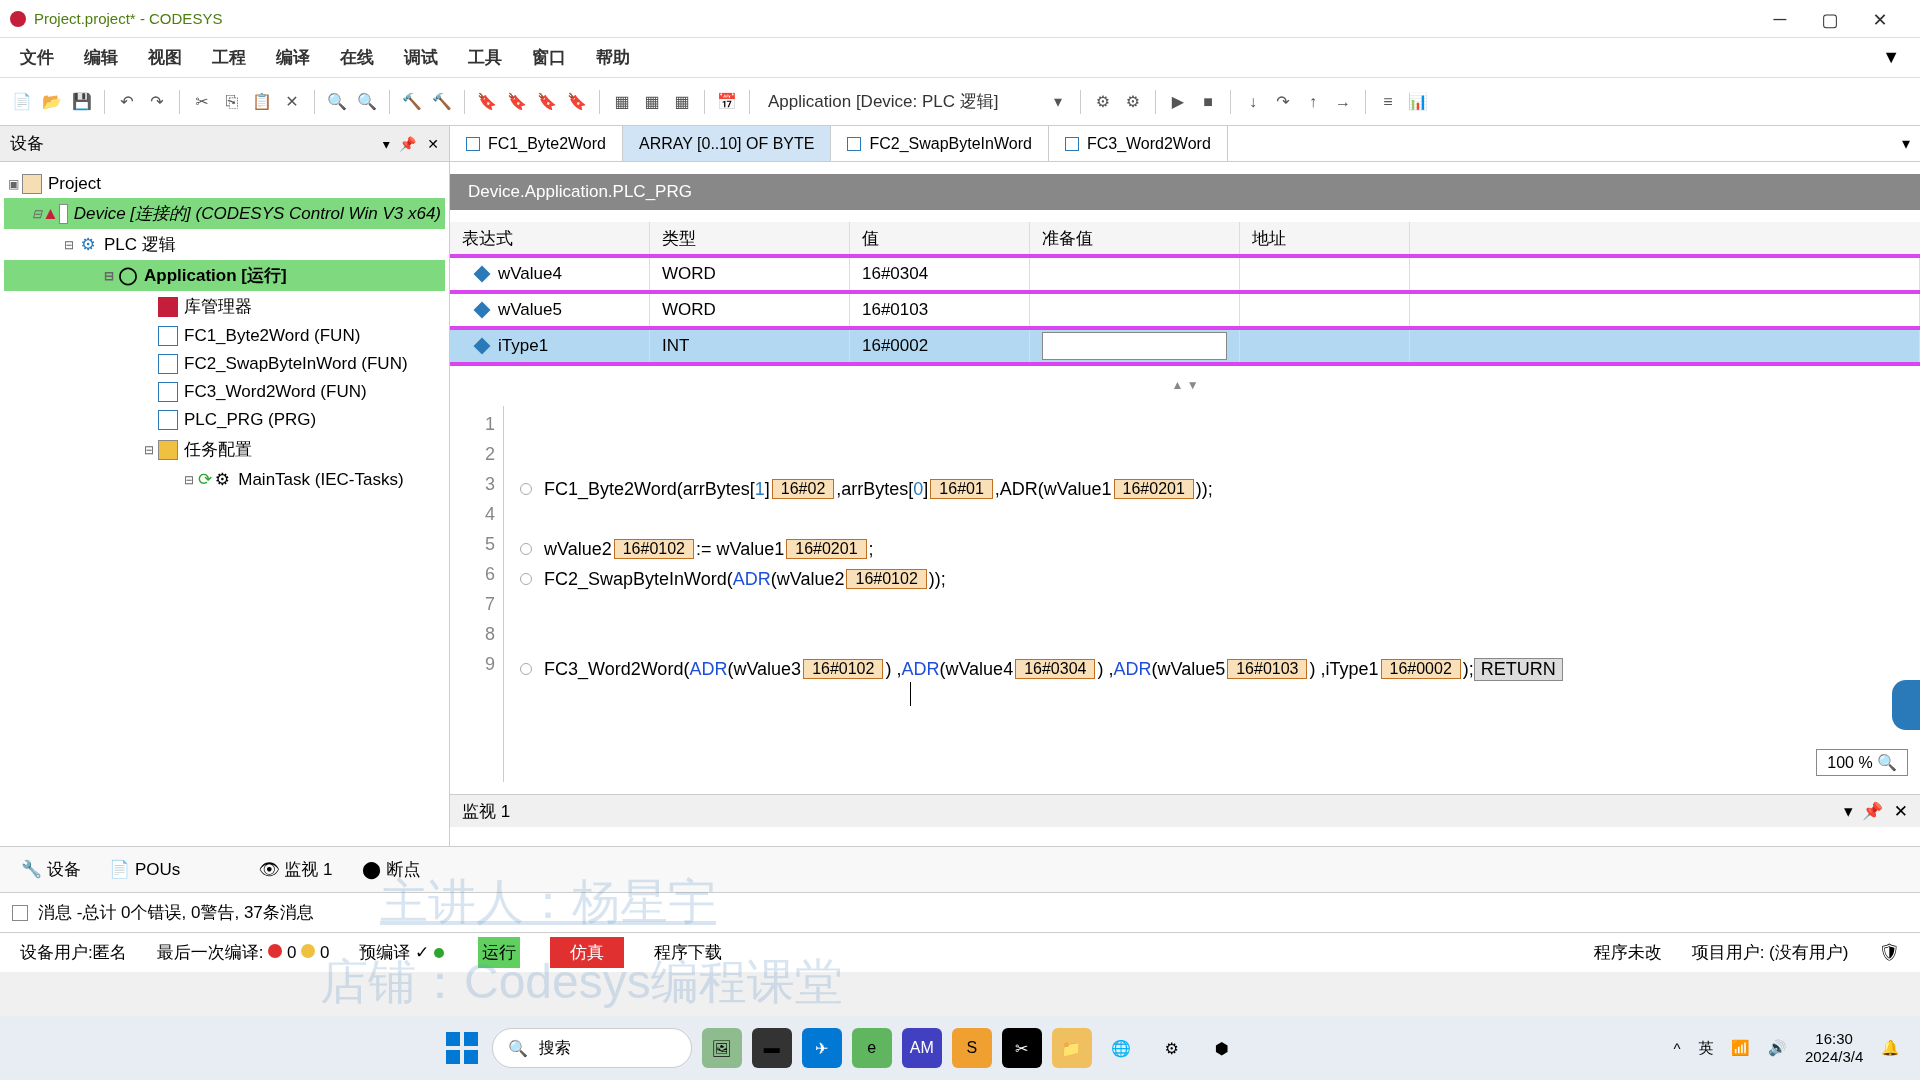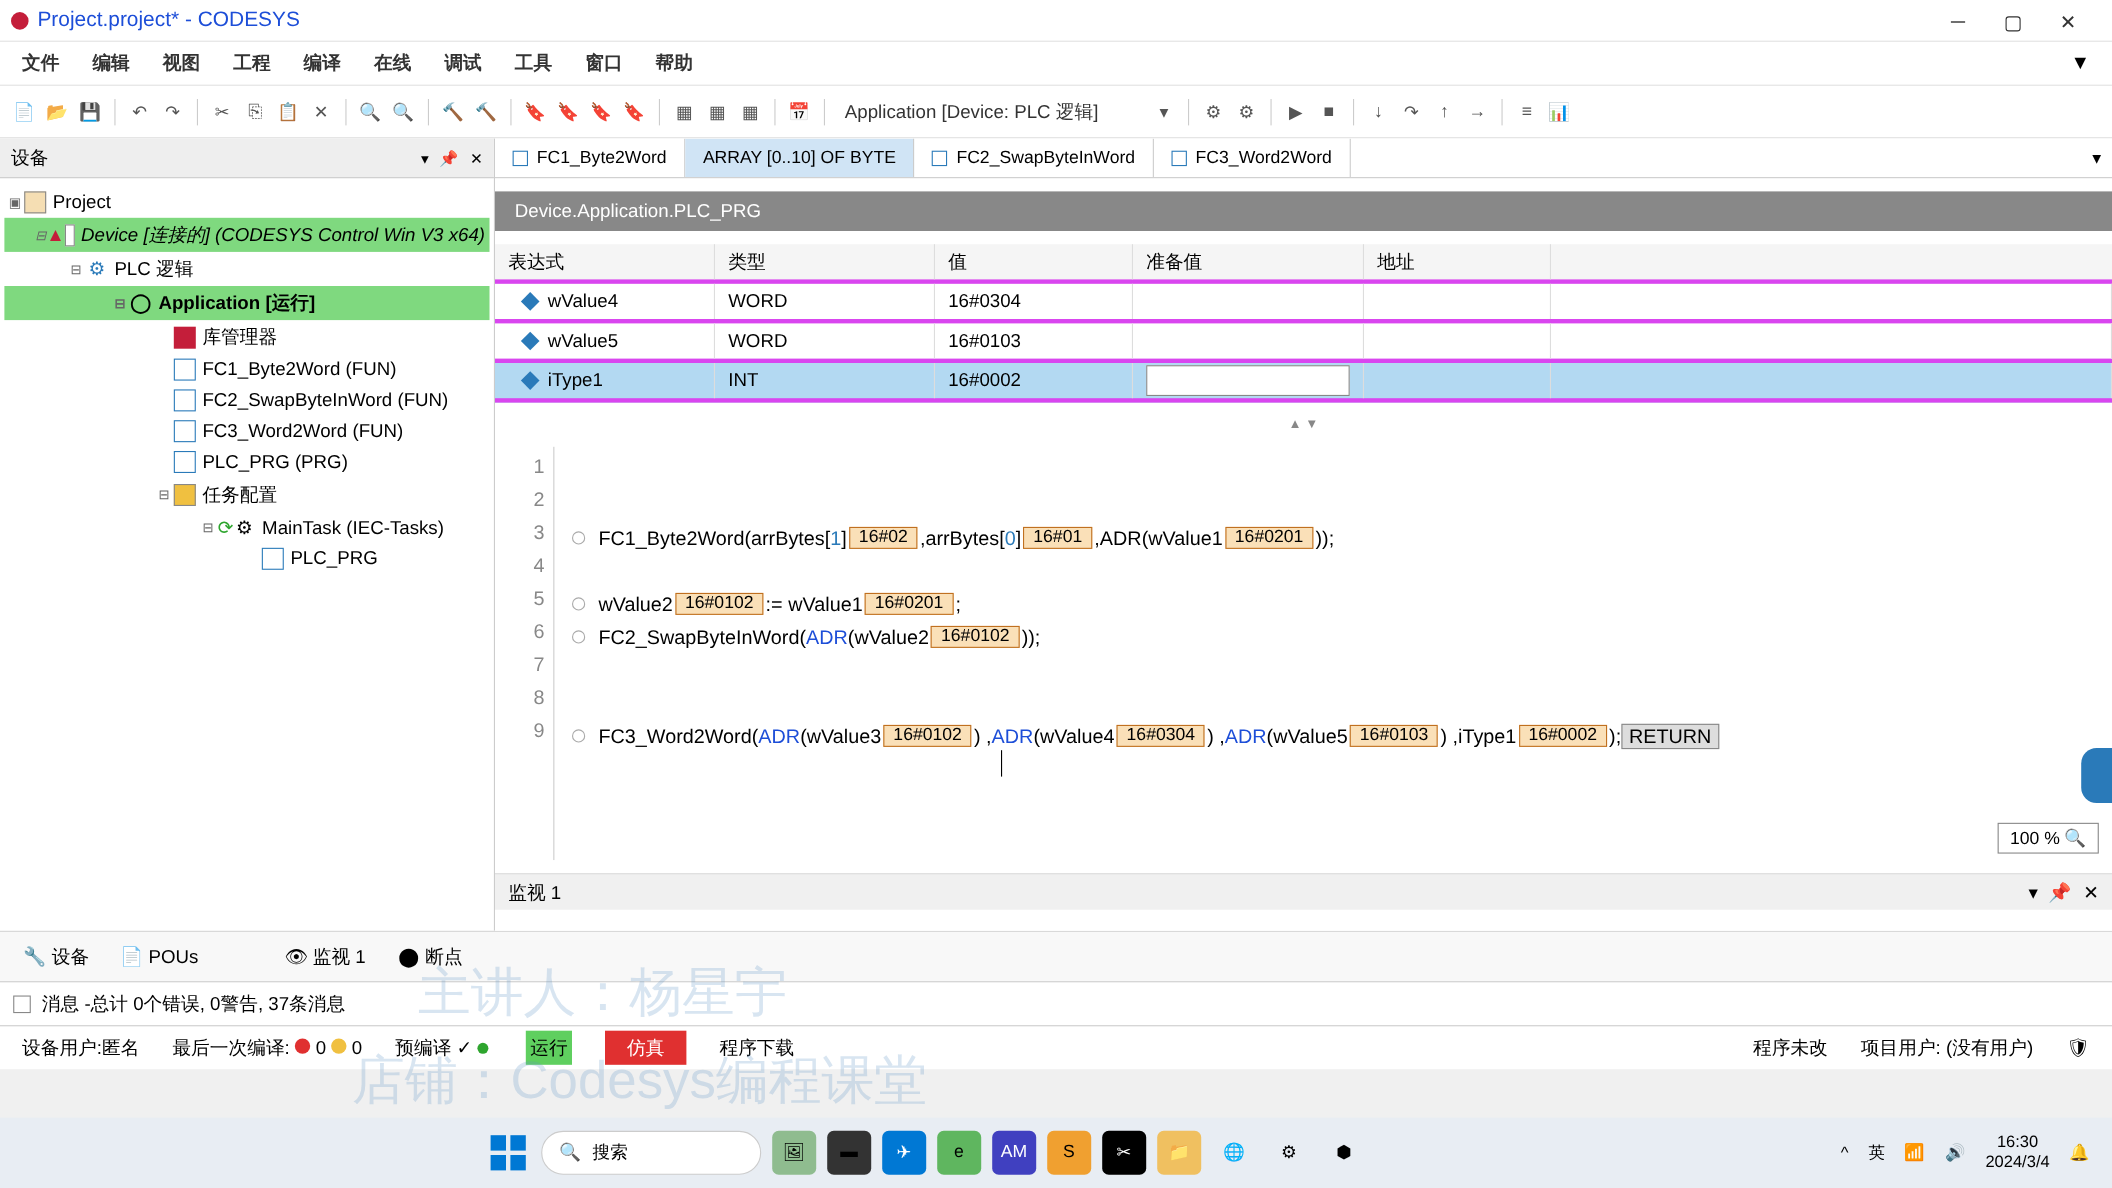--- a/index.html
+++ b/index.html
@@ -1,20 +1,20 @@
 <!DOCTYPE html>
 <html><head>
 <meta charset="utf-8">
 <style>
 * { margin: 0; padding: 0; box-sizing: border-box; font-family: "Microsoft YaHei", Arial, sans-serif; }
 body { background: #f0f0f0; overflow: hidden; width: 1920px; height: 1080px; position: relative; }
 
 .titlebar { height: 38px; background: #fff; display: flex; align-items: center; padding: 0 10px; border-bottom: 1px solid #ddd; }
 .titlebar .icon { width: 16px; height: 16px; background: #c41e3a; border-radius: 50%; margin-right: 8px; }
-.titlebar .title { font-size: 19px; color: #1d4ed8; flex: 1; }
+.titlebar .title { font-size: 15px; color: #4d7c0f; flex: 1; }
 .titlebar .win-controls { display: flex; gap: 30px; padding-right: 20px; }
 .titlebar .win-btn { width: 20px; height: 20px; font-size: 18px; color: #333; cursor: pointer; text-align: center; }
 
 .menubar { height: 40px; background: #fff; display: flex; align-items: center; padding: 0 20px; gap: 30px; border-bottom: 1px solid #ddd; font-weight: bold; }
 .menubar .menu-item { font-size: 17px; color: #333; cursor: pointer; }
 .menubar .collapse-icon { margin-left: auto; font-size: 18px; }
 
 .toolbar { height: 48px; background: #fff; display: flex; align-items: center; padding: 0 10px; gap: 6px; border-bottom: 1px solid #ccc; }
 .toolbar .tb-btn { width: 24px; height: 24px; display: inline-flex; align-items: center; justify-content: center; font-size: 16px; color: #555; cursor: pointer; }
 .toolbar .tb-sep { width: 1px; height: 24px; background: #ccc; margin: 0 4px; }
@@ -94,21 +94,21 @@
 .msg-bar { height: 40px; background: #fff; border-top: 1px solid #ccc; display: flex; align-items: center; padding: 0 12px; font-size: 17px; gap: 10px; }
 .msg-bar .msg-icon { width: 16px; height: 16px; border: 1px solid #888; }
 
 .status-bar { height: 40px; background: #fff; border-top: 1px solid #ccc; display: flex; align-items: center; padding: 0 20px; font-size: 17px; gap: 30px; }
 .status-run { background: #5fcf5f; padding: 4px 4px; }
 .status-sim { background: #e03030; color: #fff; padding: 4px 20px; }
 .red-dot { width: 14px; height: 14px; background: #e03030; border-radius: 50%; display: inline-block; }
 .yel-dot { width: 14px; height: 14px; background: #f0c040; border-radius: 50%; display: inline-block; }
 
 .watermark { position: absolute; font-size: 48px; color: rgba(100,150,200,0.25); pointer-events: none; }
-.wm1 { top: 870px; left: 380px; }
+.wm1 { top: 870px; left: 380px; text-decoration: underline; }
 .wm2 { top: 950px; left: 320px; }
 .wm3 { top: 1010px; left: 30px; font-size: 40px; }
 
 .taskbar { position: absolute; bottom: 0; left: 0; right: 0; height: 64px; background: #e8edf3; display: flex; align-items: center; padding: 0 20px; gap: 10px; }
 .taskbar .start { width: 40px; height: 40px; }
 .taskbar .search-box { display: flex; align-items: center; background: #fff; border-radius: 20px; padding: 6px 16px; gap: 10px; height: 40px; width: 200px; border: 1px solid #ccc; }
 .taskbar .tb-app { width: 40px; height: 40px; border-radius: 6px; display: flex; align-items: center; justify-content: center; }
 .taskbar .tray { margin-left: auto; display: flex; align-items: center; gap: 18px; font-size: 15px; }
 .taskbar .clock { text-align: center; font-size: 15px; line-height: 1.2; }
 
@@ -252,25 +252,20 @@
       <div class="tree-node l4">
         <span class="expand">⊟</span>
         <span class="node-icon icon-task"></span>
         <span>任务配置</span>
       </div>
       <div class="tree-node l5">
         <span class="expand">⊟</span>
         <span class="icon-arrows">⟳</span>
         <span class="node-icon">⚙</span>
         <span>MainTask (IEC-Tasks)</span>
-      </div>
-      <div class="tree-node l6">
-        <span class="expand"></span>
-        <span class="node-icon icon-doc"></span>
-        <span>PLC_PRG</span>
       </div>
     </div>
   </div>
 
   <div class="editor-panel">
     <div class="editor-tabs">
       <div class="editor-tab">
         <span class="tab-icon"></span>
         <span>FC1_Byte2Word</span>
       </div>

